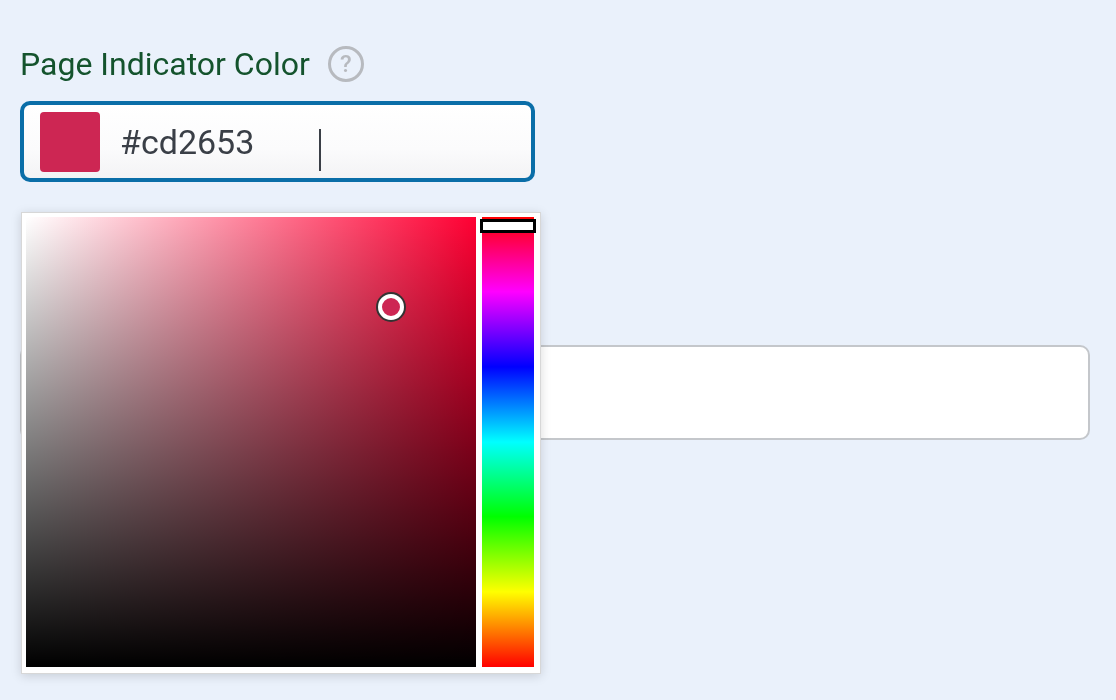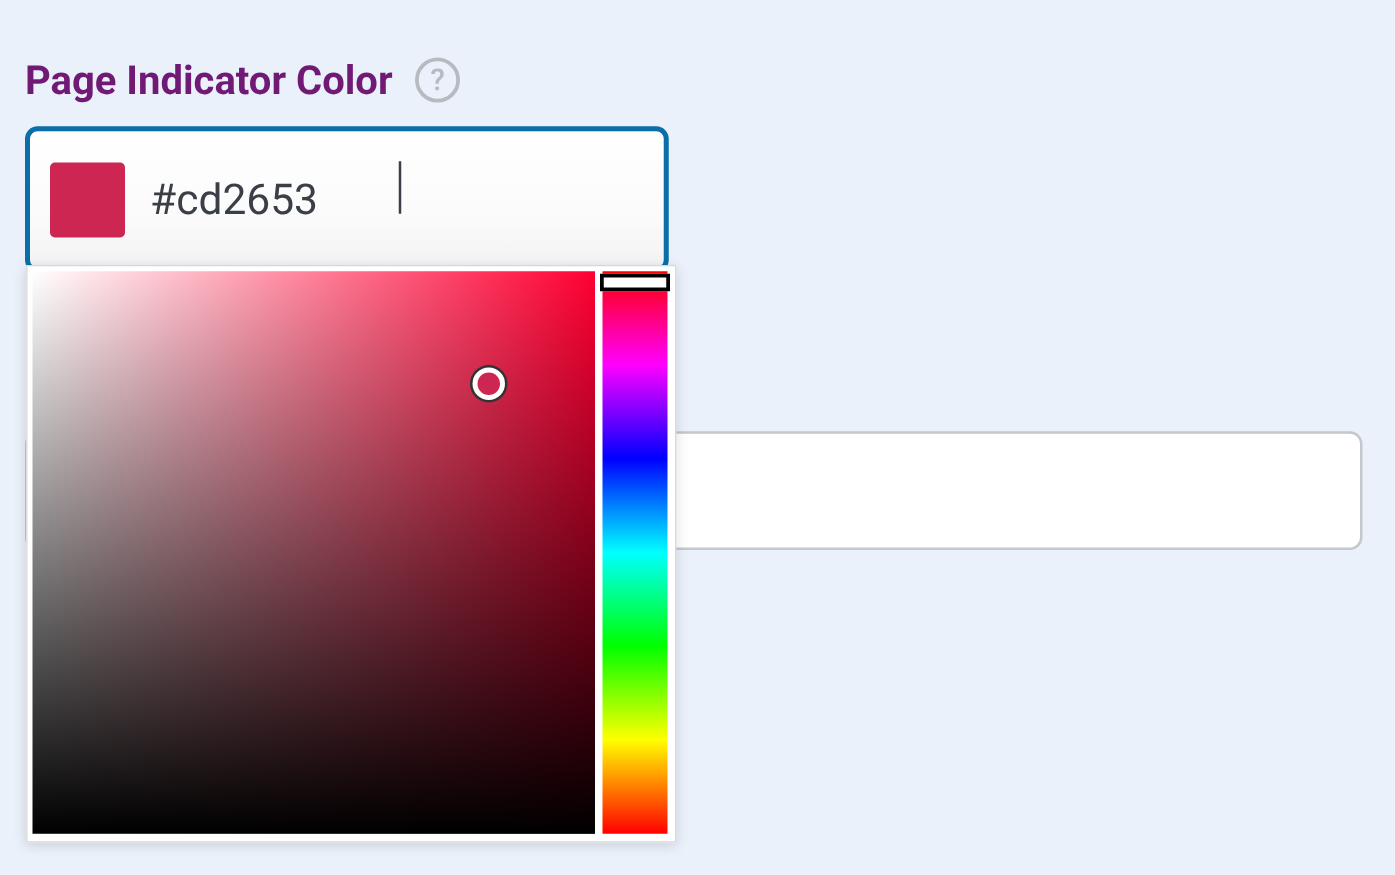--- a/index.html
+++ b/index.html
@@ -16,38 +16,38 @@
       position: relative;
     }
     .label-row {
       display: flex;
       align-items: center;
       gap: 18px;
       margin-bottom: 18px;
     }
     .field-label {
       font-size: 32px;
-      color: #701a75;
-      font-weight: 700;
+      color: #14532d;
+      font-weight: 400;
     }
     .help-icon {
       width: 36px;
       height: 36px;
       border: 3px solid #b7babf;
       border-radius: 50%;
       display: flex;
       align-items: center;
       justify-content: center;
       color: #b7babf;
       font-size: 24px;
       font-weight: 500;
     }
     .color-input-wrap {
       width: 515px;
-      height: 117px;
+      height: 81px;
       border: 4px solid #0a6ea8;
       border-radius: 10px;
       background: linear-gradient(to bottom, #ffffff 0%, #fbfbfc 60%, #f3f3f5 100%);
       display: flex;
       align-items: center;
       padding: 0 16px;
       gap: 20px;
       position: relative;
     }
     .swatch {

